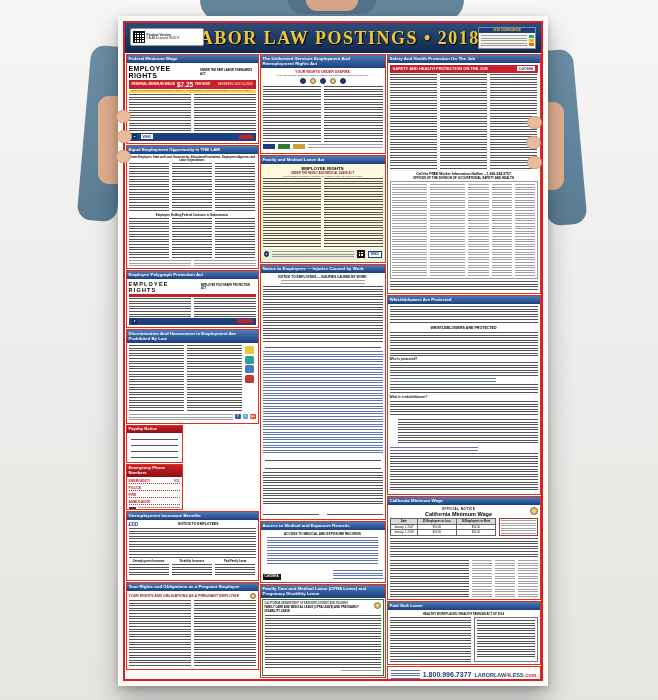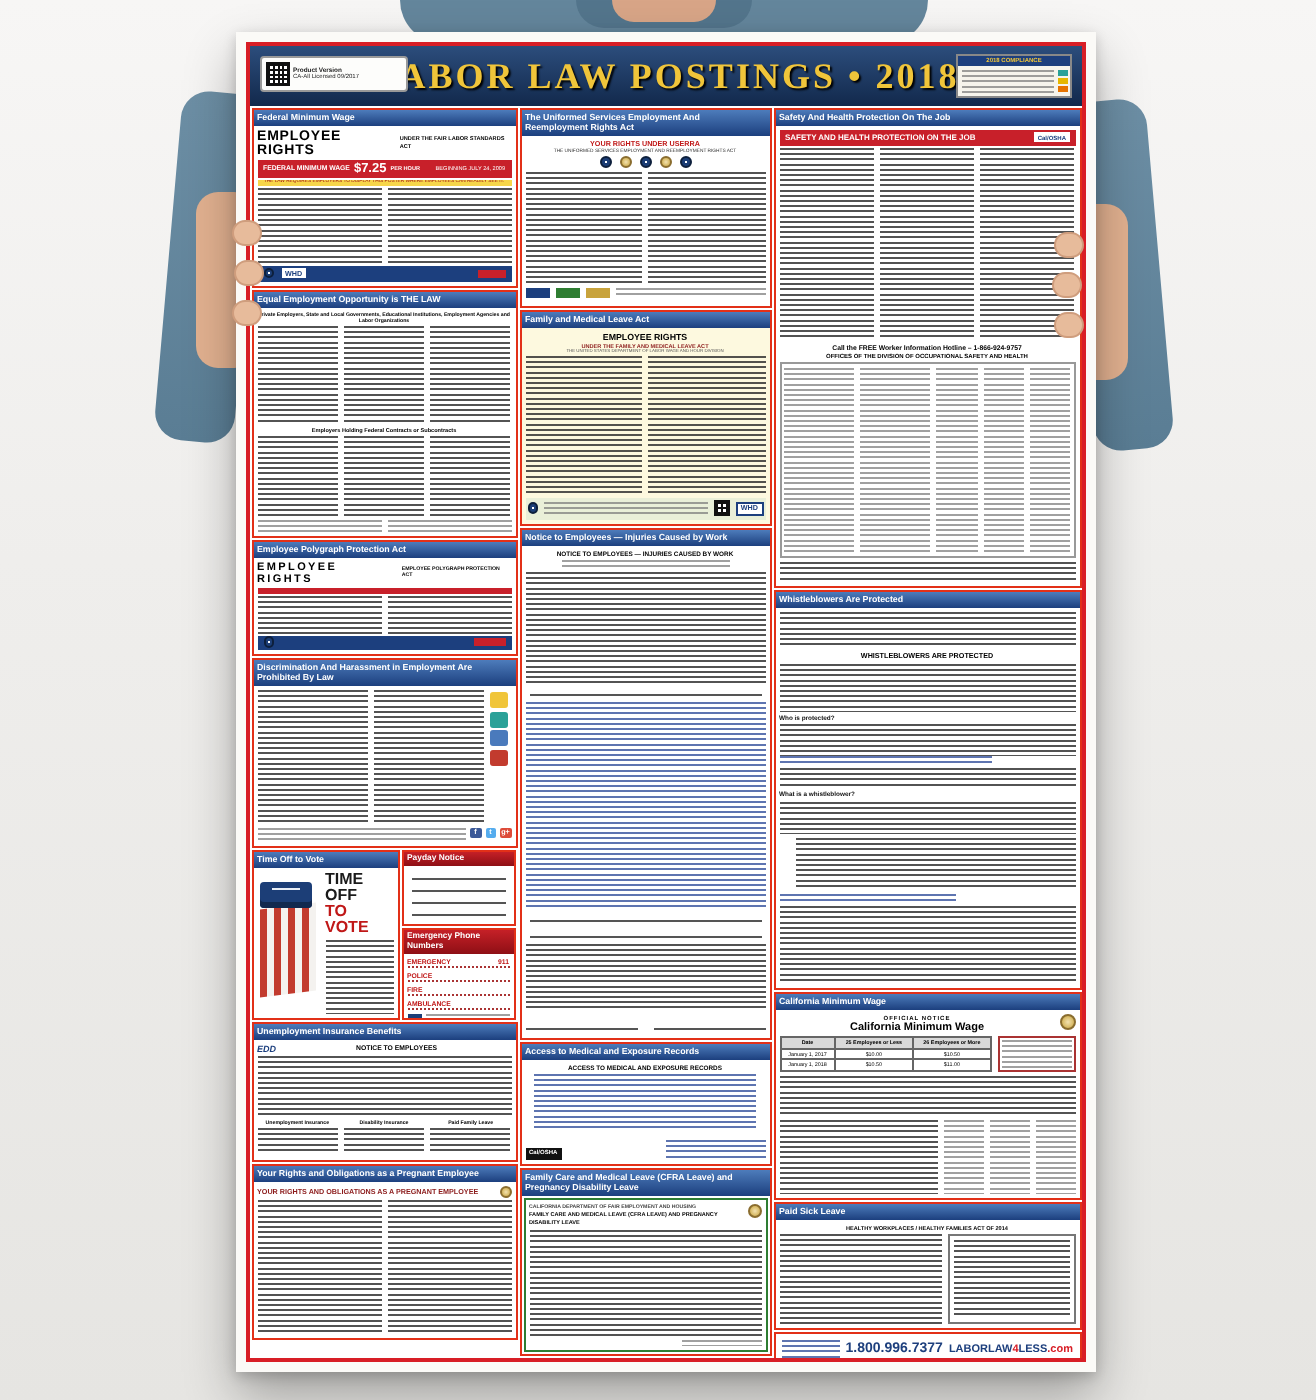--- a/index.html
+++ b/index.html
@@ -198,36 +198,20 @@
               <div style="display:flex;align-items:center;gap:2px;height:8px;flex:none;margin-top:1px">
                 <div class="tll" style="flex:1;height:6px"></div>
                 <div class="soc" style="background:#3b5998">f</div>
                 <div class="soc" style="background:#55acee">t</div>
                 <div class="soc" style="background:#dd4b39">g+</div>
               </div>
             </div>
           </div>
 
           <div style="display:flex">
-            <div class="sec" style="height:85px;width:74px">
-              <div class="sh">Time Off to Vote</div>
-              <div class="body" style="flex-direction:row;gap:2px">
-                <div class="flagwrap">
-                  <div class="flagstripes"></div>
-                  <div class="ballot">
-                      <div class="slot"></div>
-                    </div>
-                </div>
-                <div style="flex:1;display:flex;flex-direction:column">
-                  <div style="font-size:8px;font-weight:bold;color:#1a1a1a;line-height:1">TIME OFF</div>
-                  <div style="font-size:8px;font-weight:bold;color:#c01818;line-height:1">TO VOTE</div>
-                  <div class="tl" style="flex:1;margin-top:2px"></div>
-                </div>
-              </div>
-            </div>
             <div style="display:flex;flex-direction:column;width:58px">
               <div class="sec" style="height:38px">
                 <div class="shr">Payday Notice</div>
                 <div class="body">
                   <div class="formline"></div>
                   <div class="formline"></div>
                   <div class="formline"></div>
                   <div class="formline"></div>
                 </div>
               </div>

